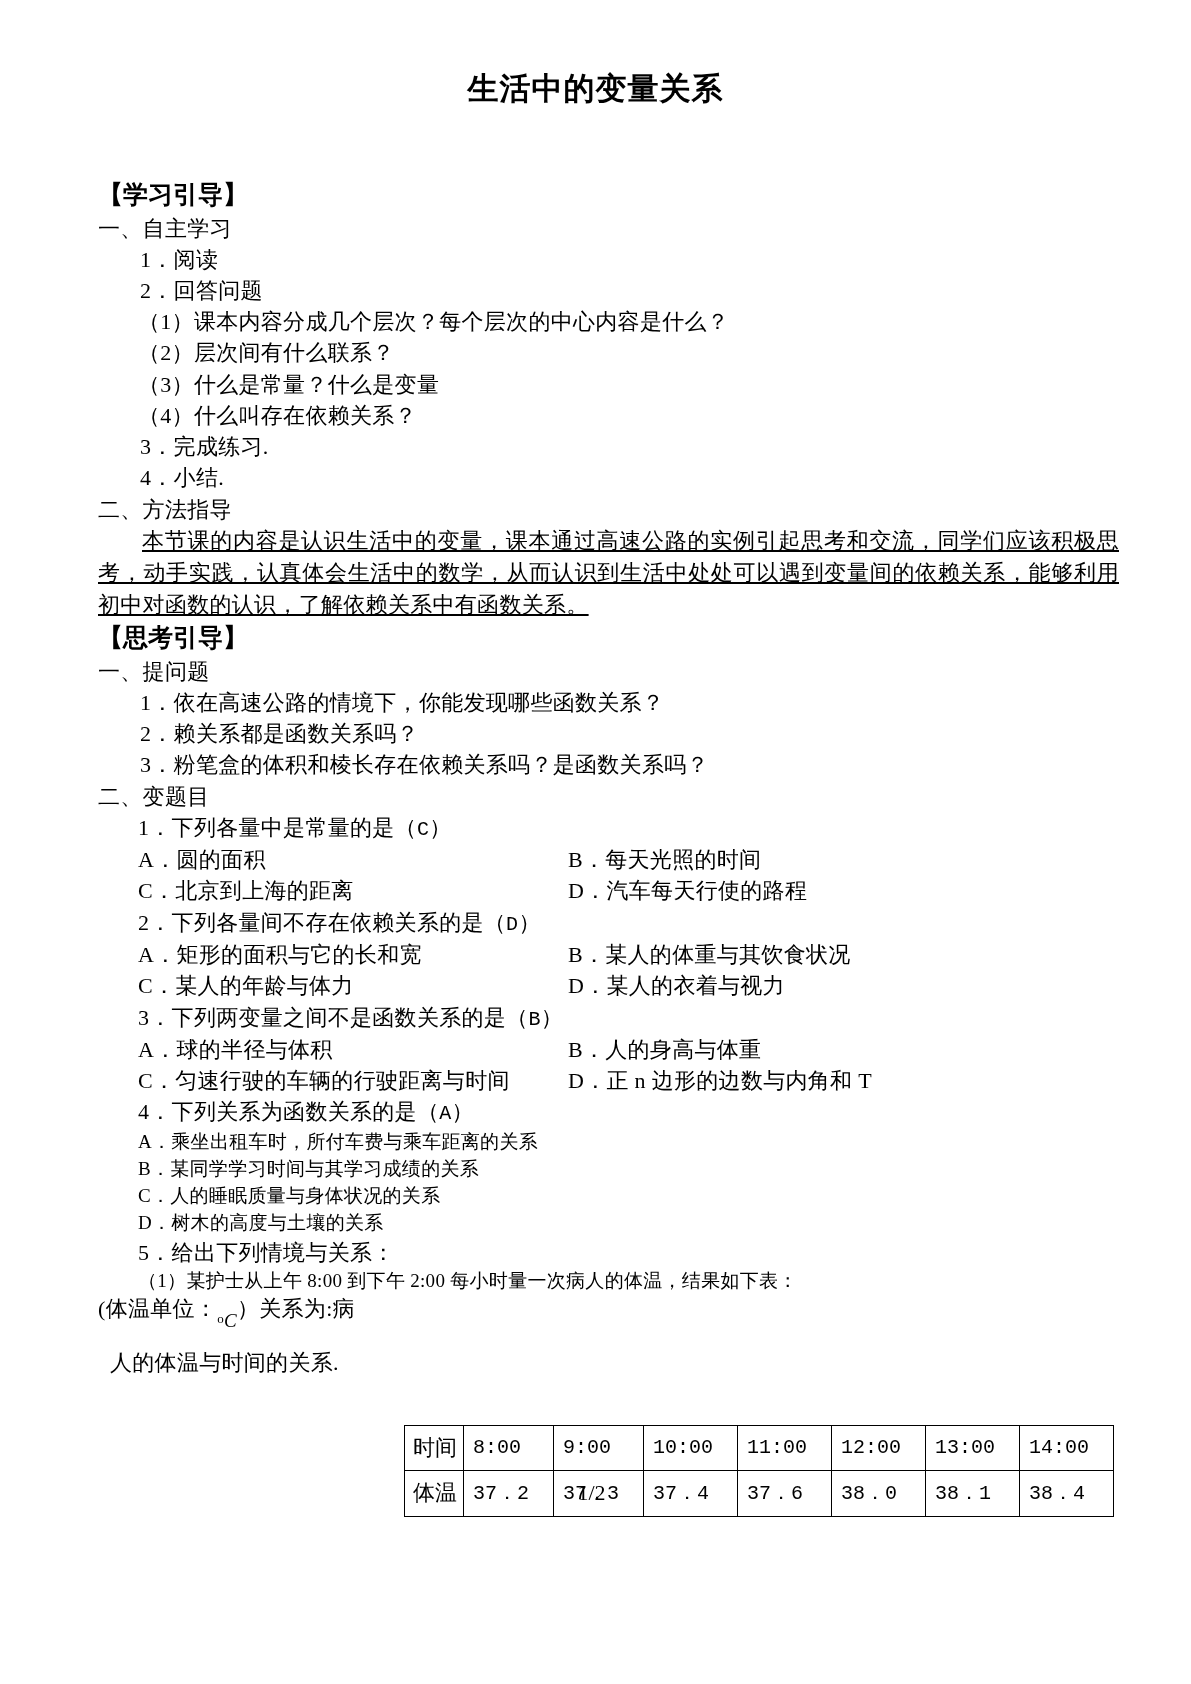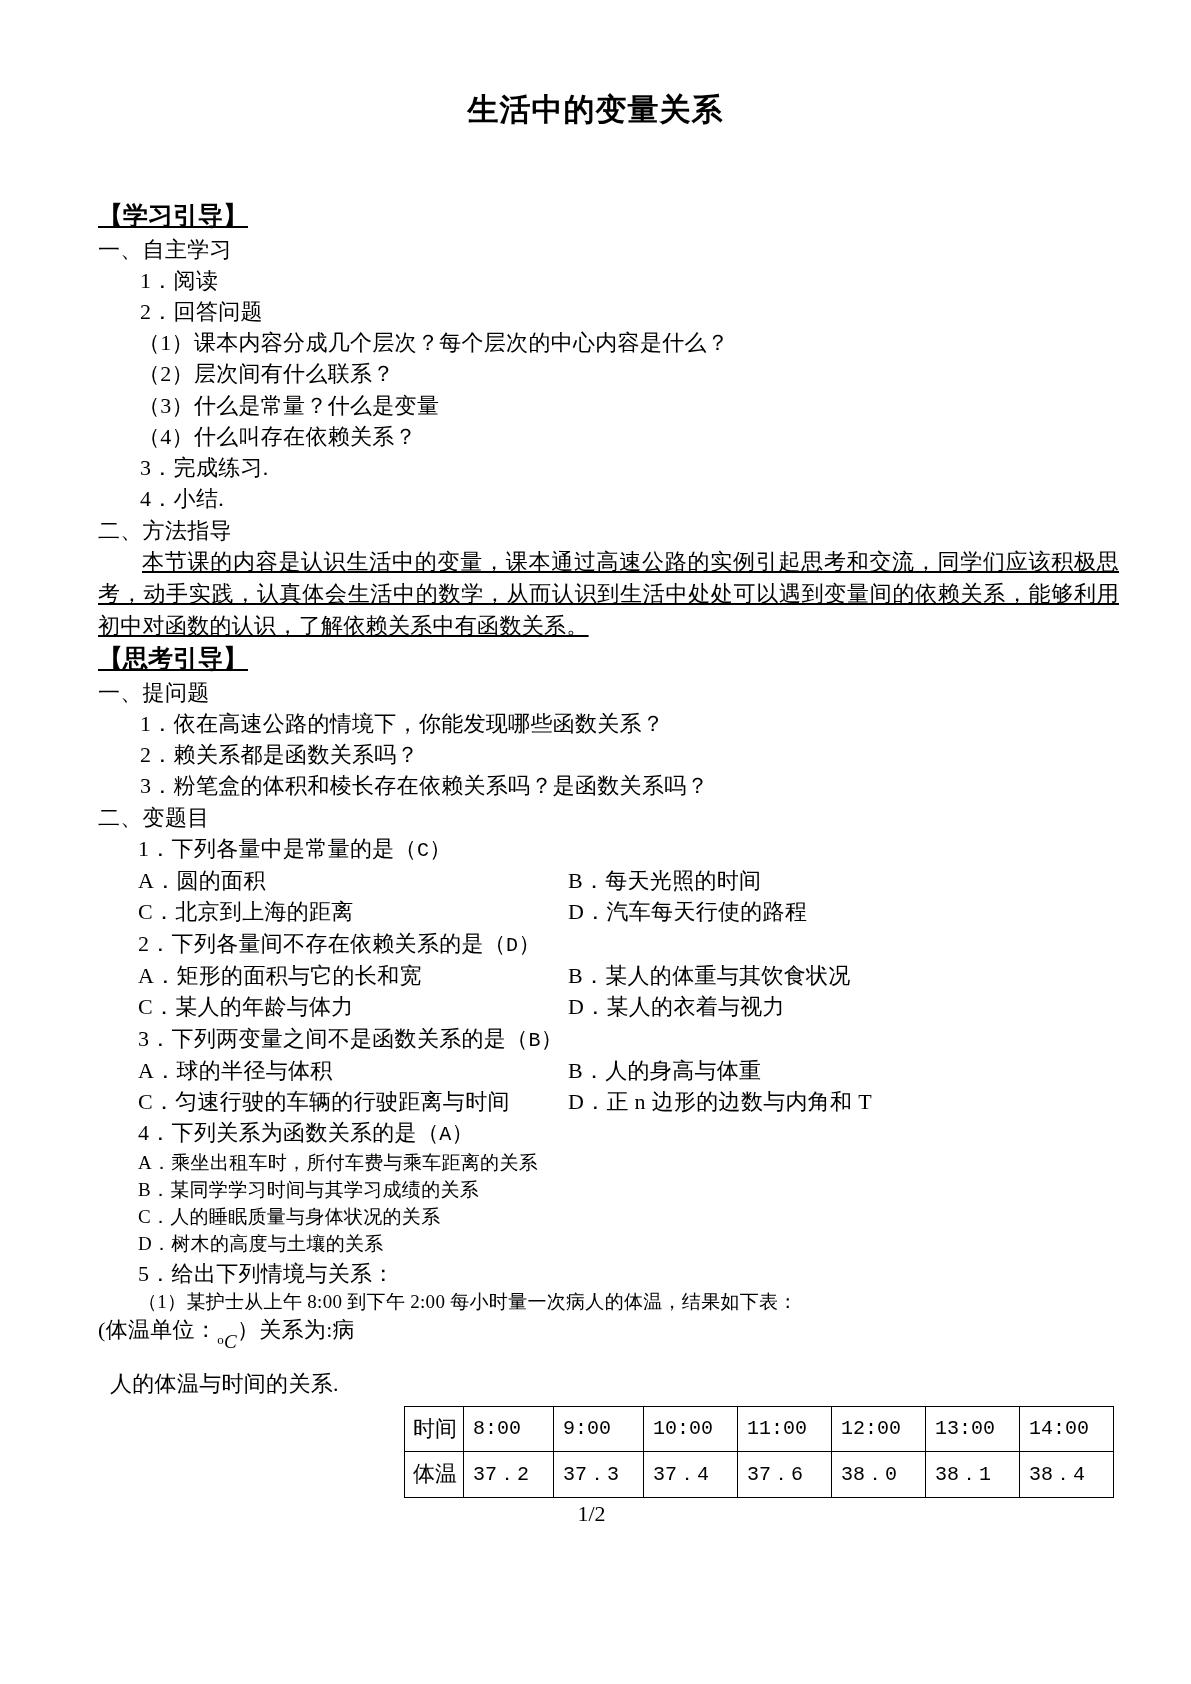--- a/index.html
+++ b/index.html
@@ -20,37 +20,36 @@
     width: 1191px;
     height: 1684px;
     padding: 0;
     box-sizing: border-box;
   }
   .doc-title {
     text-align: center;
     font-size: 31px;
     font-weight: bold;
     letter-spacing: 1px;
-    margin-top: 89px;
+    margin-top: 68px;
     margin-bottom: 0;
     font-family: "DejaVu Sans", "Liberation Sans", sans-serif;
   }
   .body-area {
     margin-left: 98px;
     margin-right: 72px;
     margin-top: 68px;
   }
   .section-head {
     font-size: 25px;
     font-weight: bold;
     font-family: "DejaVu Sans", "Liberation Sans", sans-serif;
     line-height: 1.38;
     margin: 0;
     letter-spacing: 0px;
-    text-decoration: underline;
   }
   .lvl1 {
     font-size: 22px;
     line-height: 1.42;
     margin: 0;
     letter-spacing: 0.3px;
   }
   .lvl2 {
     font-size: 22px;
     line-height: 1.42;
@@ -124,21 +123,21 @@
   }
   .tail-line {
     font-size: 22px;
     line-height: 1.42;
     margin: 12px;
     letter-spacing: 0.3px;
   }
   .table-wrap {
     position: absolute;
     left: 404px;
-    top: 1317px;
+    top: 1357px;
   }
   table.temp-table {
     border-collapse: collapse;
     font-family: "Liberation Mono", "DejaVu Sans Mono", monospace;
     font-size: 20px;
   }
   table.temp-table td {
     border: 1px solid #000000;
     padding: 9px 24px 9px 9px;
     white-space: nowrap;

